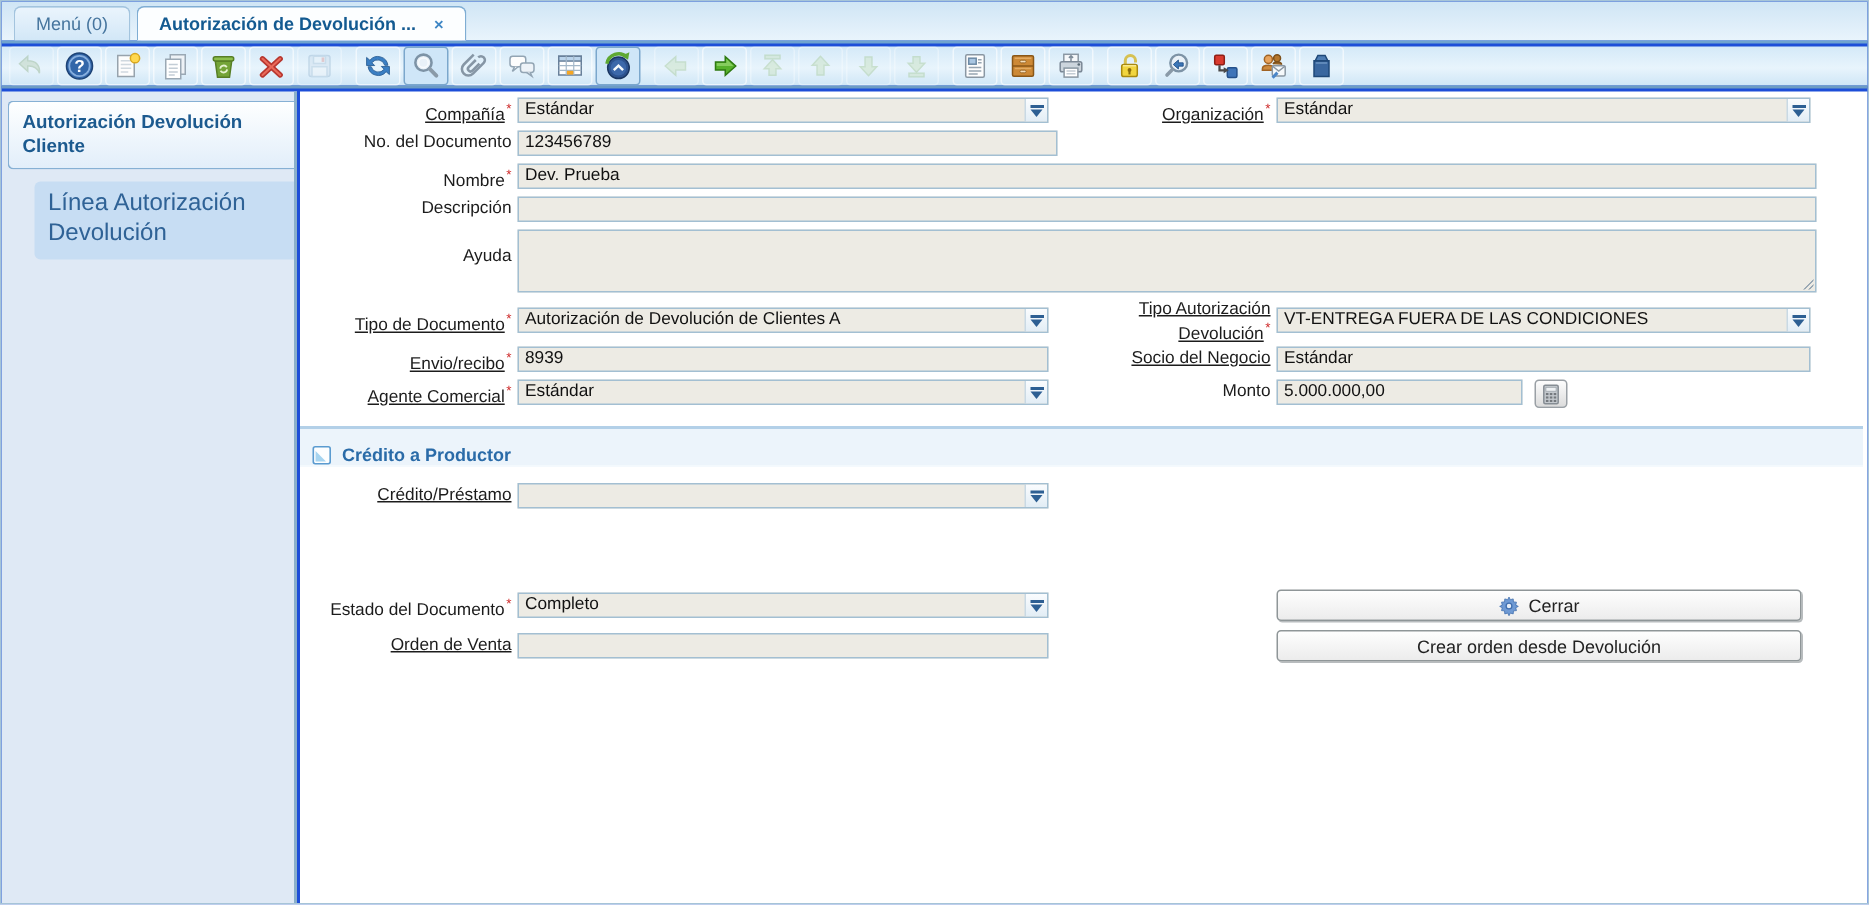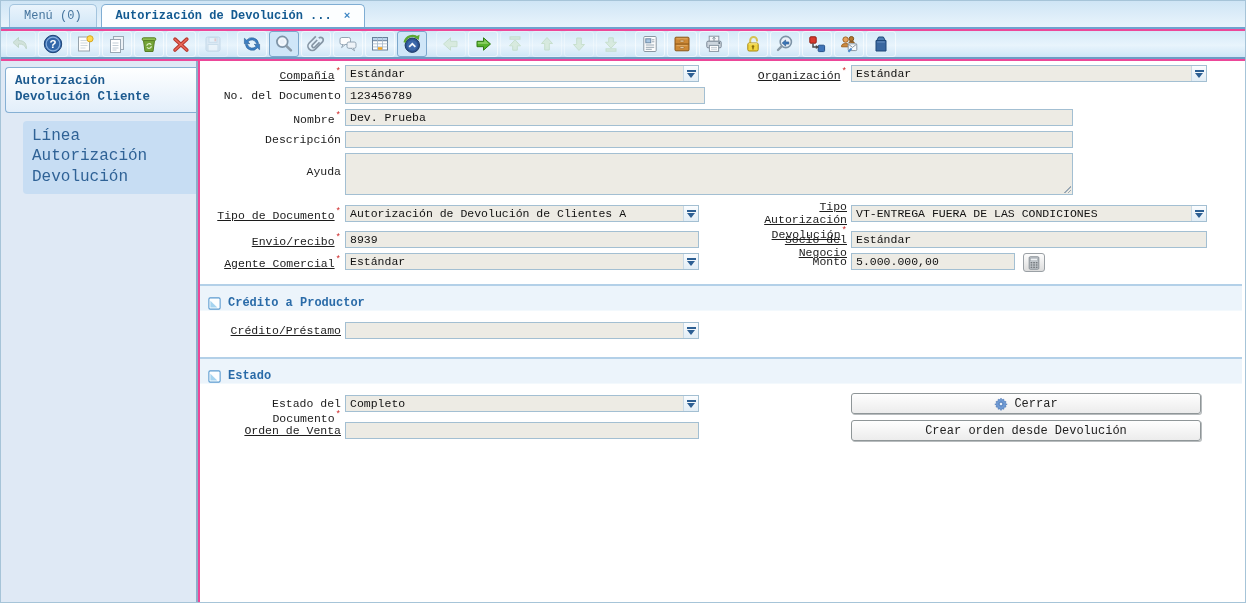--- a/index.html
+++ b/index.html
@@ -1,20 +1,20 @@
 <!DOCTYPE html>
 <html><head>
 <meta charset="utf-8">
 <style>
   html,body{margin:0;padding:0;background:#fff;}
   *{box-sizing:border-box;}
   .win{
     position:relative;width:1246px;height:603px;overflow:hidden;
-    font-family:Liberation Mono, monospace;
-    background:#ec4899;border:1px solid #a6c4d8;
+    font-family:Liberation Sans, sans-serif;
+    background:#1d4ed8;border:1px solid #a6c4d8;
   }
   
   .tabbar{
     position:absolute;top:0;left:0;right:0;height:28px;
     background:linear-gradient(180deg,#cfe5f5,#e9f4fc);
     border-bottom:2px solid #6fa3cf;
     display:flex;align-items:flex-end;padding-left:8px;gap:4px;
   }
   .tab{
     font-size:12px;padding:4px 14px 4px;border:1px solid #a3c4de;border-bottom:none;
@@ -64,21 +64,21 @@
   .lb{left:542px;width:105px;}
   .lu span.t{text-decoration:underline;margin-top:47px;}
   .req{color:#cc2222;font-size:9px;margin-left:1px;}
   .fld{
     position:absolute;height:17px;background:#edebe4;border:1px solid #a3bfd2;
     font-size:11.5px;color:#111;padding:1px 4px;line-height:13px;overflow:hidden;
     white-space:nowrap;
   }
   .fa{left:145px;width:354px;}
   .fb{left:651px;width:356px;}
-  .fw{left:145px;width:728px;}
+  .fw{left:145px;width:866px;}
   .drop{padding-right:19px;cursor:pointer;}
   .dbtn{
     position:absolute;top:0;right:0;bottom:0;width:15px;
     background:linear-gradient(180deg,#fafcfe,#e2edf5);
     border-left:1px solid #c9d9e4;
     display:flex;flex-direction:column;align-items:center;justify-content:center;
   }
   .dbar{width:9px;height:2px;background:#2d5f93;margin-bottom:1px;}
   .dtri{width:0;height:0;border:4px solid transparent;border-top:5px solid #2d5f93;border-bottom:none;}
   .tarea{height:42px;white-space:normal;}
@@ -493,26 +493,20 @@
         </svg>
       <span class="title">Crédito a Productor</span>
     </div>
 
     <div class="lbl la lu" style="top:263px"><span class="t">Crédito/Préstamo</span></div>
     <div class="fld fa drop" style="top:261px"><span></span><span class="dbtn">
           <i class="dbar"></i>
           <i class="dtri"></i>
         </span></div>
 
-    <div class="band" style="top:296px">
-      <svg width="13" height="13">
-          <use href="#i-collapse"></use>
-        </svg>
-      <span class="title">Estado</span>
-    </div>
 
     <div class="lbl la" style="top:336px"><span class="t">Estado del Documento</span><sup class="req">*</sup></div>
     <div class="fld fa drop" style="top:334px"><span>Completo</span><span class="dbtn">
           <i class="dbar"></i>
           <i class="dtri"></i>
         </span></div>
     <button class="btn" style="top:332px">
         <svg width="14" height="14">
           <use href="#i-gear"></use>
         </svg>

